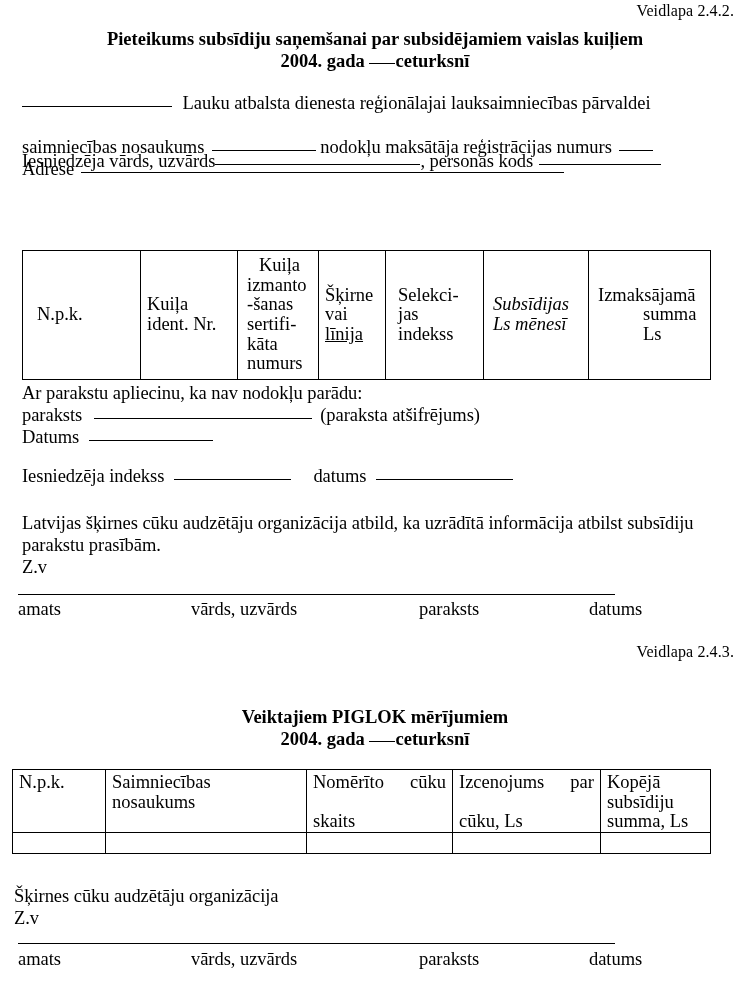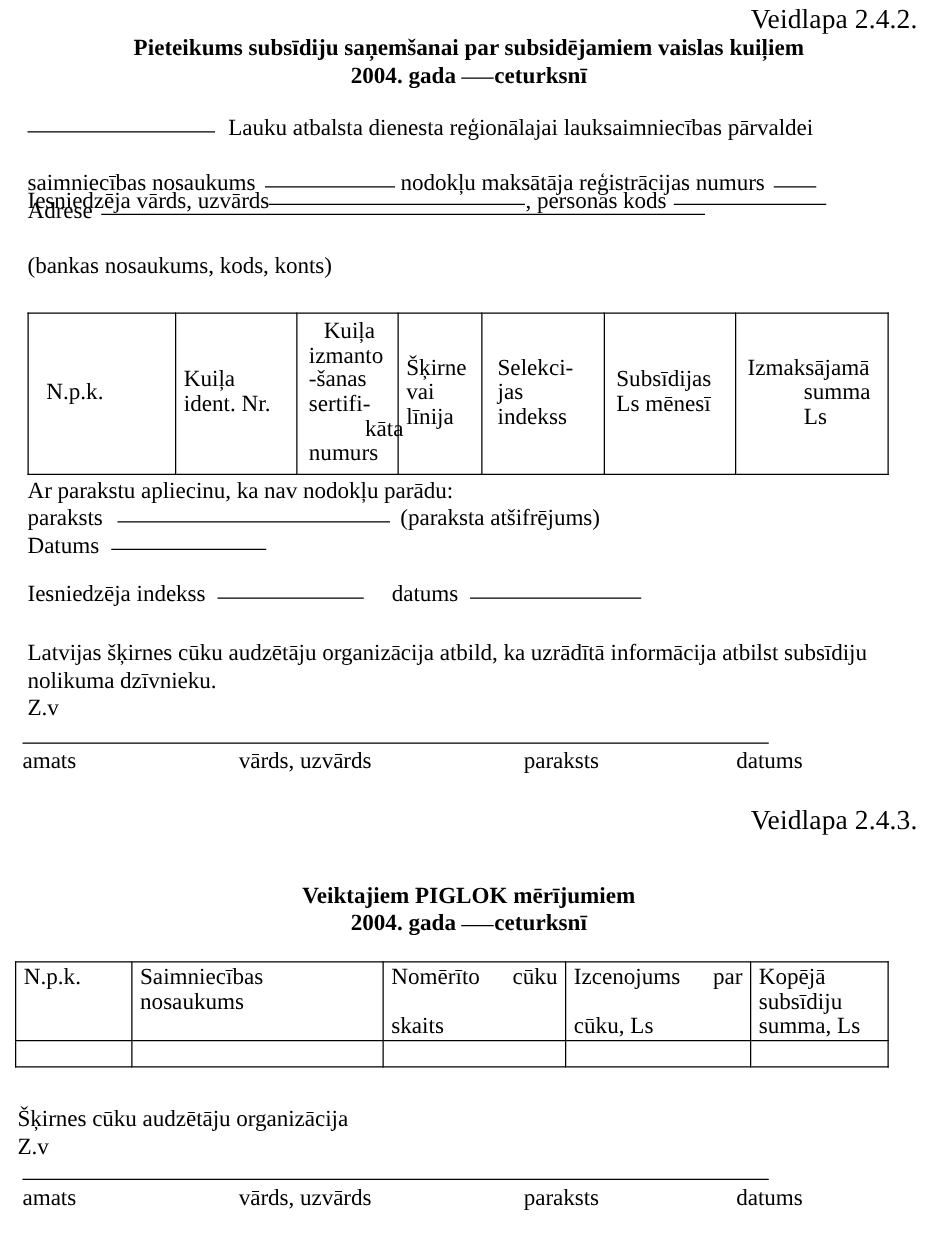--- a/index.html
+++ b/index.html
@@ -20,21 +20,21 @@
     position: relative;
     width: 750px;
     height: 987px;
     box-sizing: border-box;
   }
 
   
   .abs { position: absolute; white-space: nowrap; }
 
   .form-no {
-    font-size: 22px;
+    font-size: 16px;
     letter-spacing: 0.1px;
   }
   .title {
     font-size: 18.5px;
     font-weight: bold;
     text-align: center;
     width: 100%;
     left: 0;
     white-space: nowrap;
   }
@@ -132,21 +132,20 @@
 
   <div class="abs body-line" style="top:159px; left:22px;">
     <span>Adrese</span><span class="fill" style="width:483px; margin-left:7px;"></span>
   </div>
 
   <div class="abs body-line" style="top:137px; left:22px;">
     <span>saimniecības nosaukums</span><span class="fill" style="width:104px; margin-left:8px;"></span><span style="padding-left:4px;">nodokļu maksātāja reģistrācijas numurs</span><span class="fill" style="width:34px; margin-left:7px;"></span>
   </div>
 
 
-  <div class="abs body-line" style="top:203px; left:22px;">(bankas nosaukums, kods, konts)</div>
 
 
   <table class="tbl" id="table-stud" style="top:250px; left:22px; width:688px;">
     <colgroup>
       <col style="width:118px;">
       <col style="width:97px;">
       <col style="width:81px;">
       <col style="width:67px;">
       <col style="width:98px;">
       <col style="width:105px;">
@@ -159,34 +158,34 @@
         </td>
         <td>
           <span style="display:block;">Kuiļa</span>
           <span style="display:block;">ident. Nr.</span>
         </td>
         <td class="c-cert">
           <span class="ct">Kuiļa</span>
           <span style="display:block;">izmanto</span>
           <span style="display:block;">-šanas</span>
           <span style="display:block;">sertifi-</span>
-          <span style="display:block;margin-left:45px;">kāta</span>
+          <span style="display:block;">kāta</span>
           <span style="display:block;">numurs</span>
         </td>
         <td>
           <span style="display:block;">Šķirne</span>
           <span style="display:block;">vai</span>
-          <span style="display:block;">līnija</span>
+          <span style="display:block;text-decoration:underline;">līnija</span>
         </td>
         <td style="padding-left:12px;">
           <span style="display:block;">Selekci-</span>
           <span style="display:block;">jas</span>
           <span style="display:block;">indekss</span>
         </td>
-        <td style="padding-left:9px;">
+        <td style="padding-left:9px;font-style:italic;">
           <span style="display:block;">Subsīdijas</span>
           <span style="display:block;">Ls mēnesī</span>
         </td>
         <td style="padding-left:9px;">
           <span style="display:block;">Izmaksājamā</span>
           <span style="display:block;margin-left:45px;">summa Ls</span>
         </td>
       </tr>
     </tbody>
   </table>
@@ -199,21 +198,21 @@
 
   <div class="abs body-line" style="top:427px; left:22px;">
     <span>Datums</span><span class="fill" style="width:124px; margin-left:10px;"></span>
   </div>
 
   <div class="abs body-line" style="top:466px; left:22px;">
     <span>Iesniedzēja indekss</span><span class="fill" style="width:117px; margin-left:10px;"></span><span style="padding-left:22px;">datums</span><span class="fill" style="width:137px; margin-left:9px;"></span>
   </div>
 
   <div class="abs body-line" style="top:513px; left:22px;">Latvijas šķirnes cūku audzētāju organizācija atbild, ka uzrādītā informācija atbilst subsīdiju</div>
-  <div class="abs body-line" style="top:535px; left:22px;">nolikuma  dzīvnieku.</div>
+  <div class="abs body-line" style="top:535px; left:22px;">parakstu  prasībām.</div>
   <div class="abs body-line" style="top:557px; left:22px;">Z.v</div>
 
   <div class="rule" style="top:594px; left:18px; width:597px;"></div>
 
   <div class="abs body-line" style="top:599px; left:18px;">amats</div>
   <div class="abs body-line" style="top:599px; left:191px;">vārds, uzvārds</div>
   <div class="abs body-line" style="top:599px; left:419px;">paraksts</div>
   <div class="abs body-line" style="top:599px; left:589px;">datums</div>
 
   <div class="abs form-no" style="top:643px; right:16px;">Veidlapa 2.4.3.</div>

